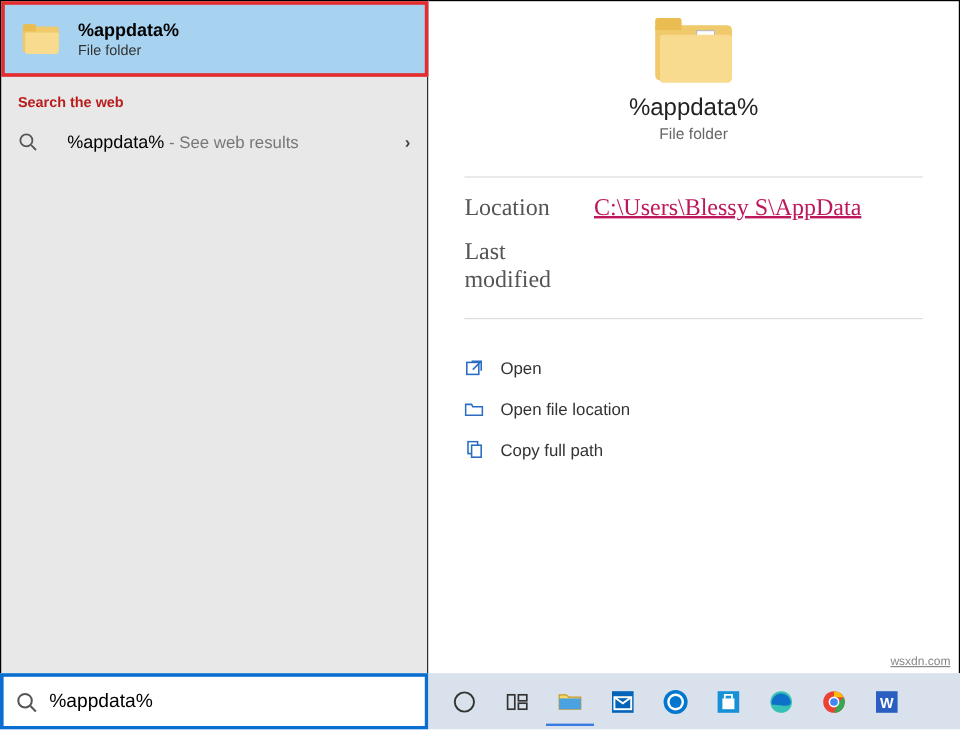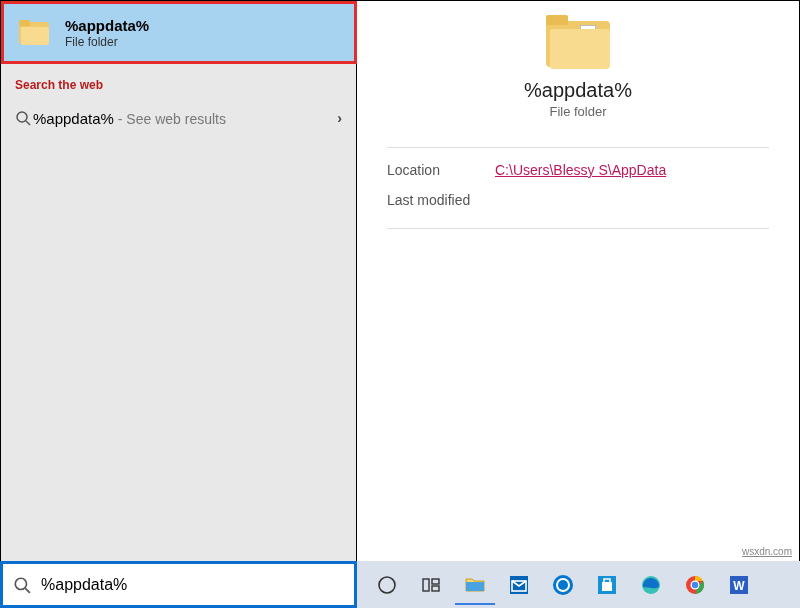--- a/index.html
+++ b/index.html
@@ -35,39 +35,39 @@
   .best-match .bm-sub { font-size: 12px; color: #333; margin-top: 1px; }
   .section-header {
     font-size: 12px; font-weight: 600; color: #b91c1c;
     padding: 14px 14px 6px 14px;
   }
   .web-result {
     display: flex; align-items: center; height: 40px;
     padding: 0 14px; justify-content: space-between;
     cursor: pointer;
   }
-  .web-result .wr-left { display:flex; align-items: center; gap: 2px; }
+  .web-result .wr-left { display:flex; align-items: center; gap: 25px; }
   .web-result .wr-text { font-size: 15px; color:#000; }
   .web-result .wr-sub { color: #777; font-size: 14px; }
   .chevron { font-size: 14px; color:#444; font-weight: bold; }
   .right-pane {
     position: absolute; left: 357px; top: 0;
     width: 443px; height: 561px;
     background: #fff; border: 1px solid #000; border-left: none; border-bottom: none;
   }
   .preview-top { text-align: center; padding-top: 14px; }
   .big-folder { width: 64px; height: 54px; margin: 0 auto 10px auto; position: relative; }
   .big-folder .folder-back { width:64px; height:46px; top:6px; border-radius:2px 4px 4px 4px; }
   .big-folder .folder-tab { width:22px; height:10px; }
   .big-folder .folder-front { width:60px; height:40px; left:4px; top:14px; border-radius:2px 3px 4px 3px; }
   .big-folder .paper { position:absolute; left:34px; top:10px; width:16px; height:22px; background:#fff; border:1px solid #bbb; }
   .prev-title { font-size: 20px; font-weight: 400; color:#222; }
   .prev-sub { font-size: 13px; color:#666; margin-top: 2px; }
   .divider { height:1px; background:#ddd; margin: 28px 30px 0 30px; }
-  .meta-row { display:flex; padding: 14px 30px 0 30px; font-size: 14px; color:#555; }
+  .meta-row { display:flex; padding: 14px 30px 0 30px; font-size: 20px; color:#555;font-family:Liberation Serif, serif; }
   .meta-label { width: 108px; }
   .meta-val a { color:#be185d; text-decoration: underline; }
   .actions { margin-top: 24px; }
   .action {
     display:flex; align-items:center; height: 34px;
     padding-left: 30px; gap: 14px; font-size: 14px; color:#333;
     cursor: pointer;
   }
   .action svg { width: 16px; height: 16px; }
   .search-bar {
@@ -153,20 +153,43 @@
   <div class="meta-row">
     <div class="meta-label">Location</div>
     <div class="meta-val"><a href="#">C:\Users\Blessy S\AppData</a></div>
   </div>
   <div class="meta-row">
     <div class="meta-label">Last modified</div>
   </div>
 
   <div class="divider" style="margin-top:20px"></div>
 
+  <div class="actions">
+    <div class="action">
+      <svg viewBox="0 0 16 16">
+          <rect x="2" y="3" width="10" height="10" fill="none" stroke="#2a6cc2" stroke-width="1.3"></rect>
+          <path d="M6 2 H14 V10" fill="none" stroke="#2a6cc2" stroke-width="1.3"></path>
+          <path d="M14 2 L7 9" stroke="#2a6cc2" stroke-width="1.3"></path>
+        </svg>
+      <span>Open</span>
+    </div>
+    <div class="action">
+      <svg viewBox="0 0 16 16">
+          <path d="M1 4 h5 l1 2 h8 v7 H1 z" fill="none" stroke="#2a6cc2" stroke-width="1.3"></path>
+        </svg>
+      <span>Open file location</span>
+    </div>
+    <div class="action">
+      <svg viewBox="0 0 16 16">
+          <rect x="3" y="1" width="8" height="10" fill="none" stroke="#2a6cc2" stroke-width="1.3"></rect>
+          <rect x="6" y="4" width="8" height="10" fill="#fff" stroke="#2a6cc2" stroke-width="1.3"></rect>
+        </svg>
+      <span>Copy full path</span>
+    </div>
+  </div>
 </div>
 
 <div class="search-bar">
   <svg width="18" height="18" viewBox="0 0 16 16" class="search-icon-svg" style="margin-right:10px">
     <circle cx="7" cy="7" r="5"></circle>
       <line x1="11" y1="11" x2="15" y2="15"></line>
   </svg>
   <input type="text" value="%appdata%" style="">
 </div>
 

